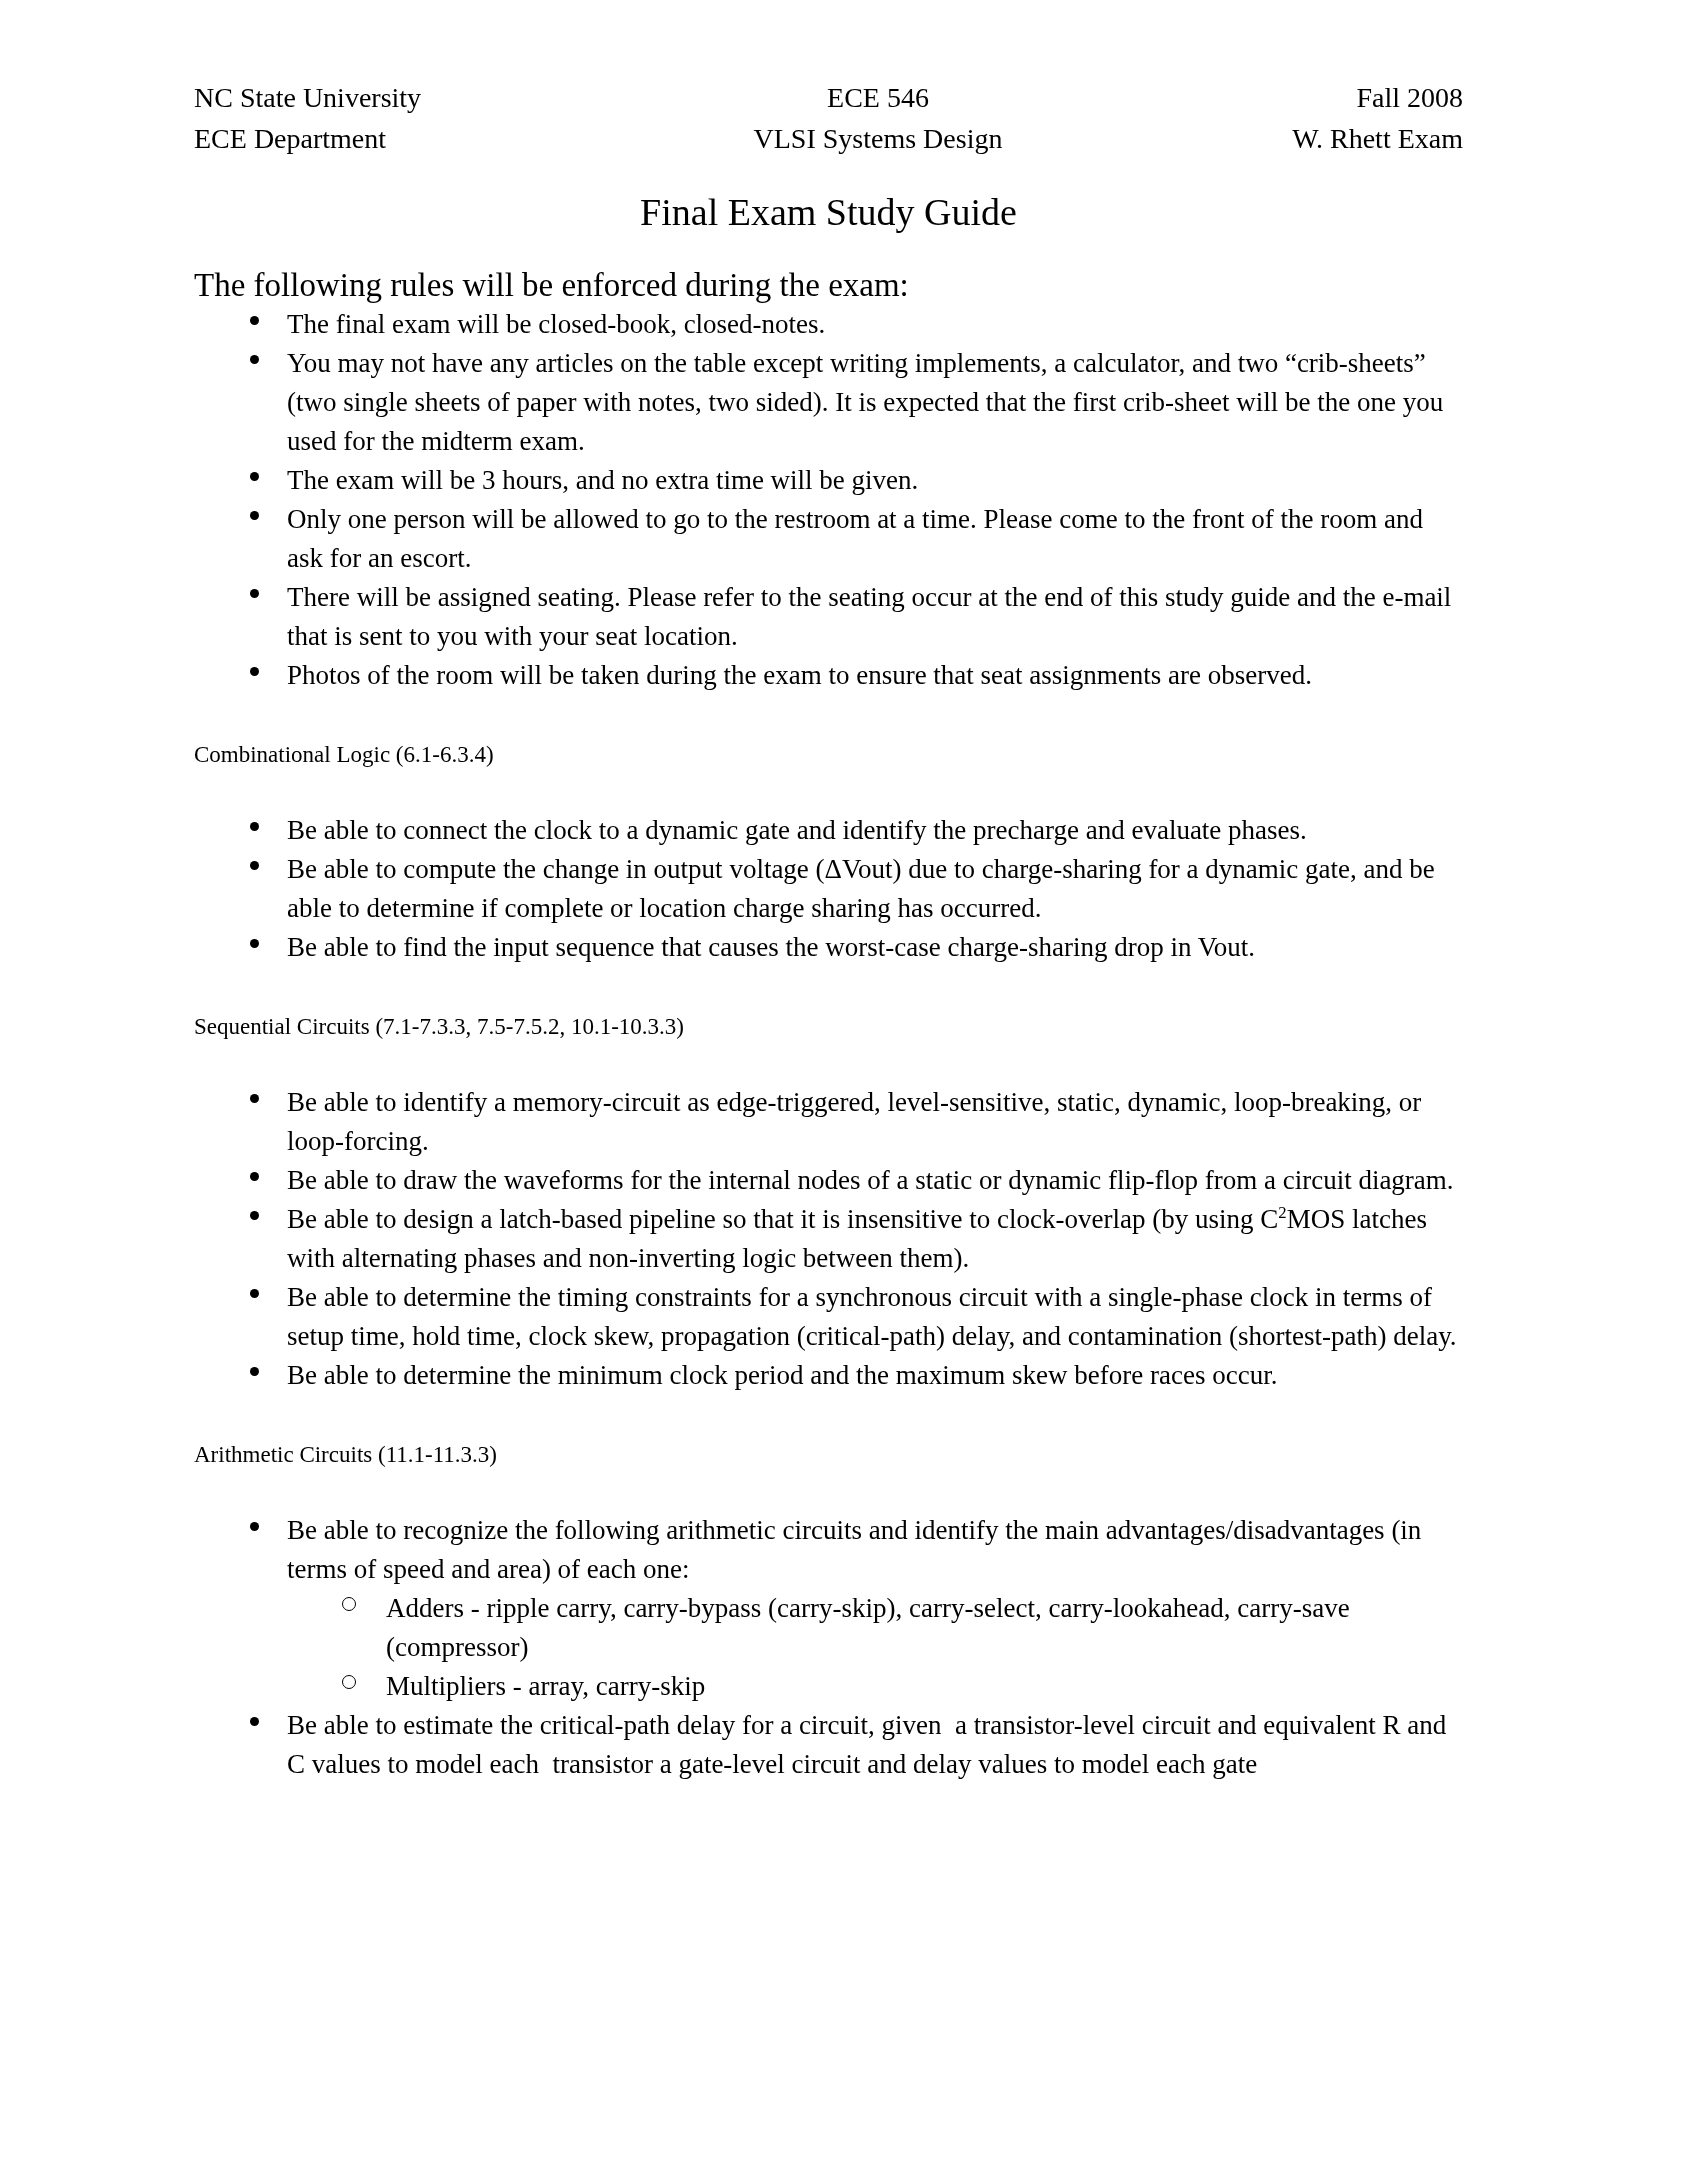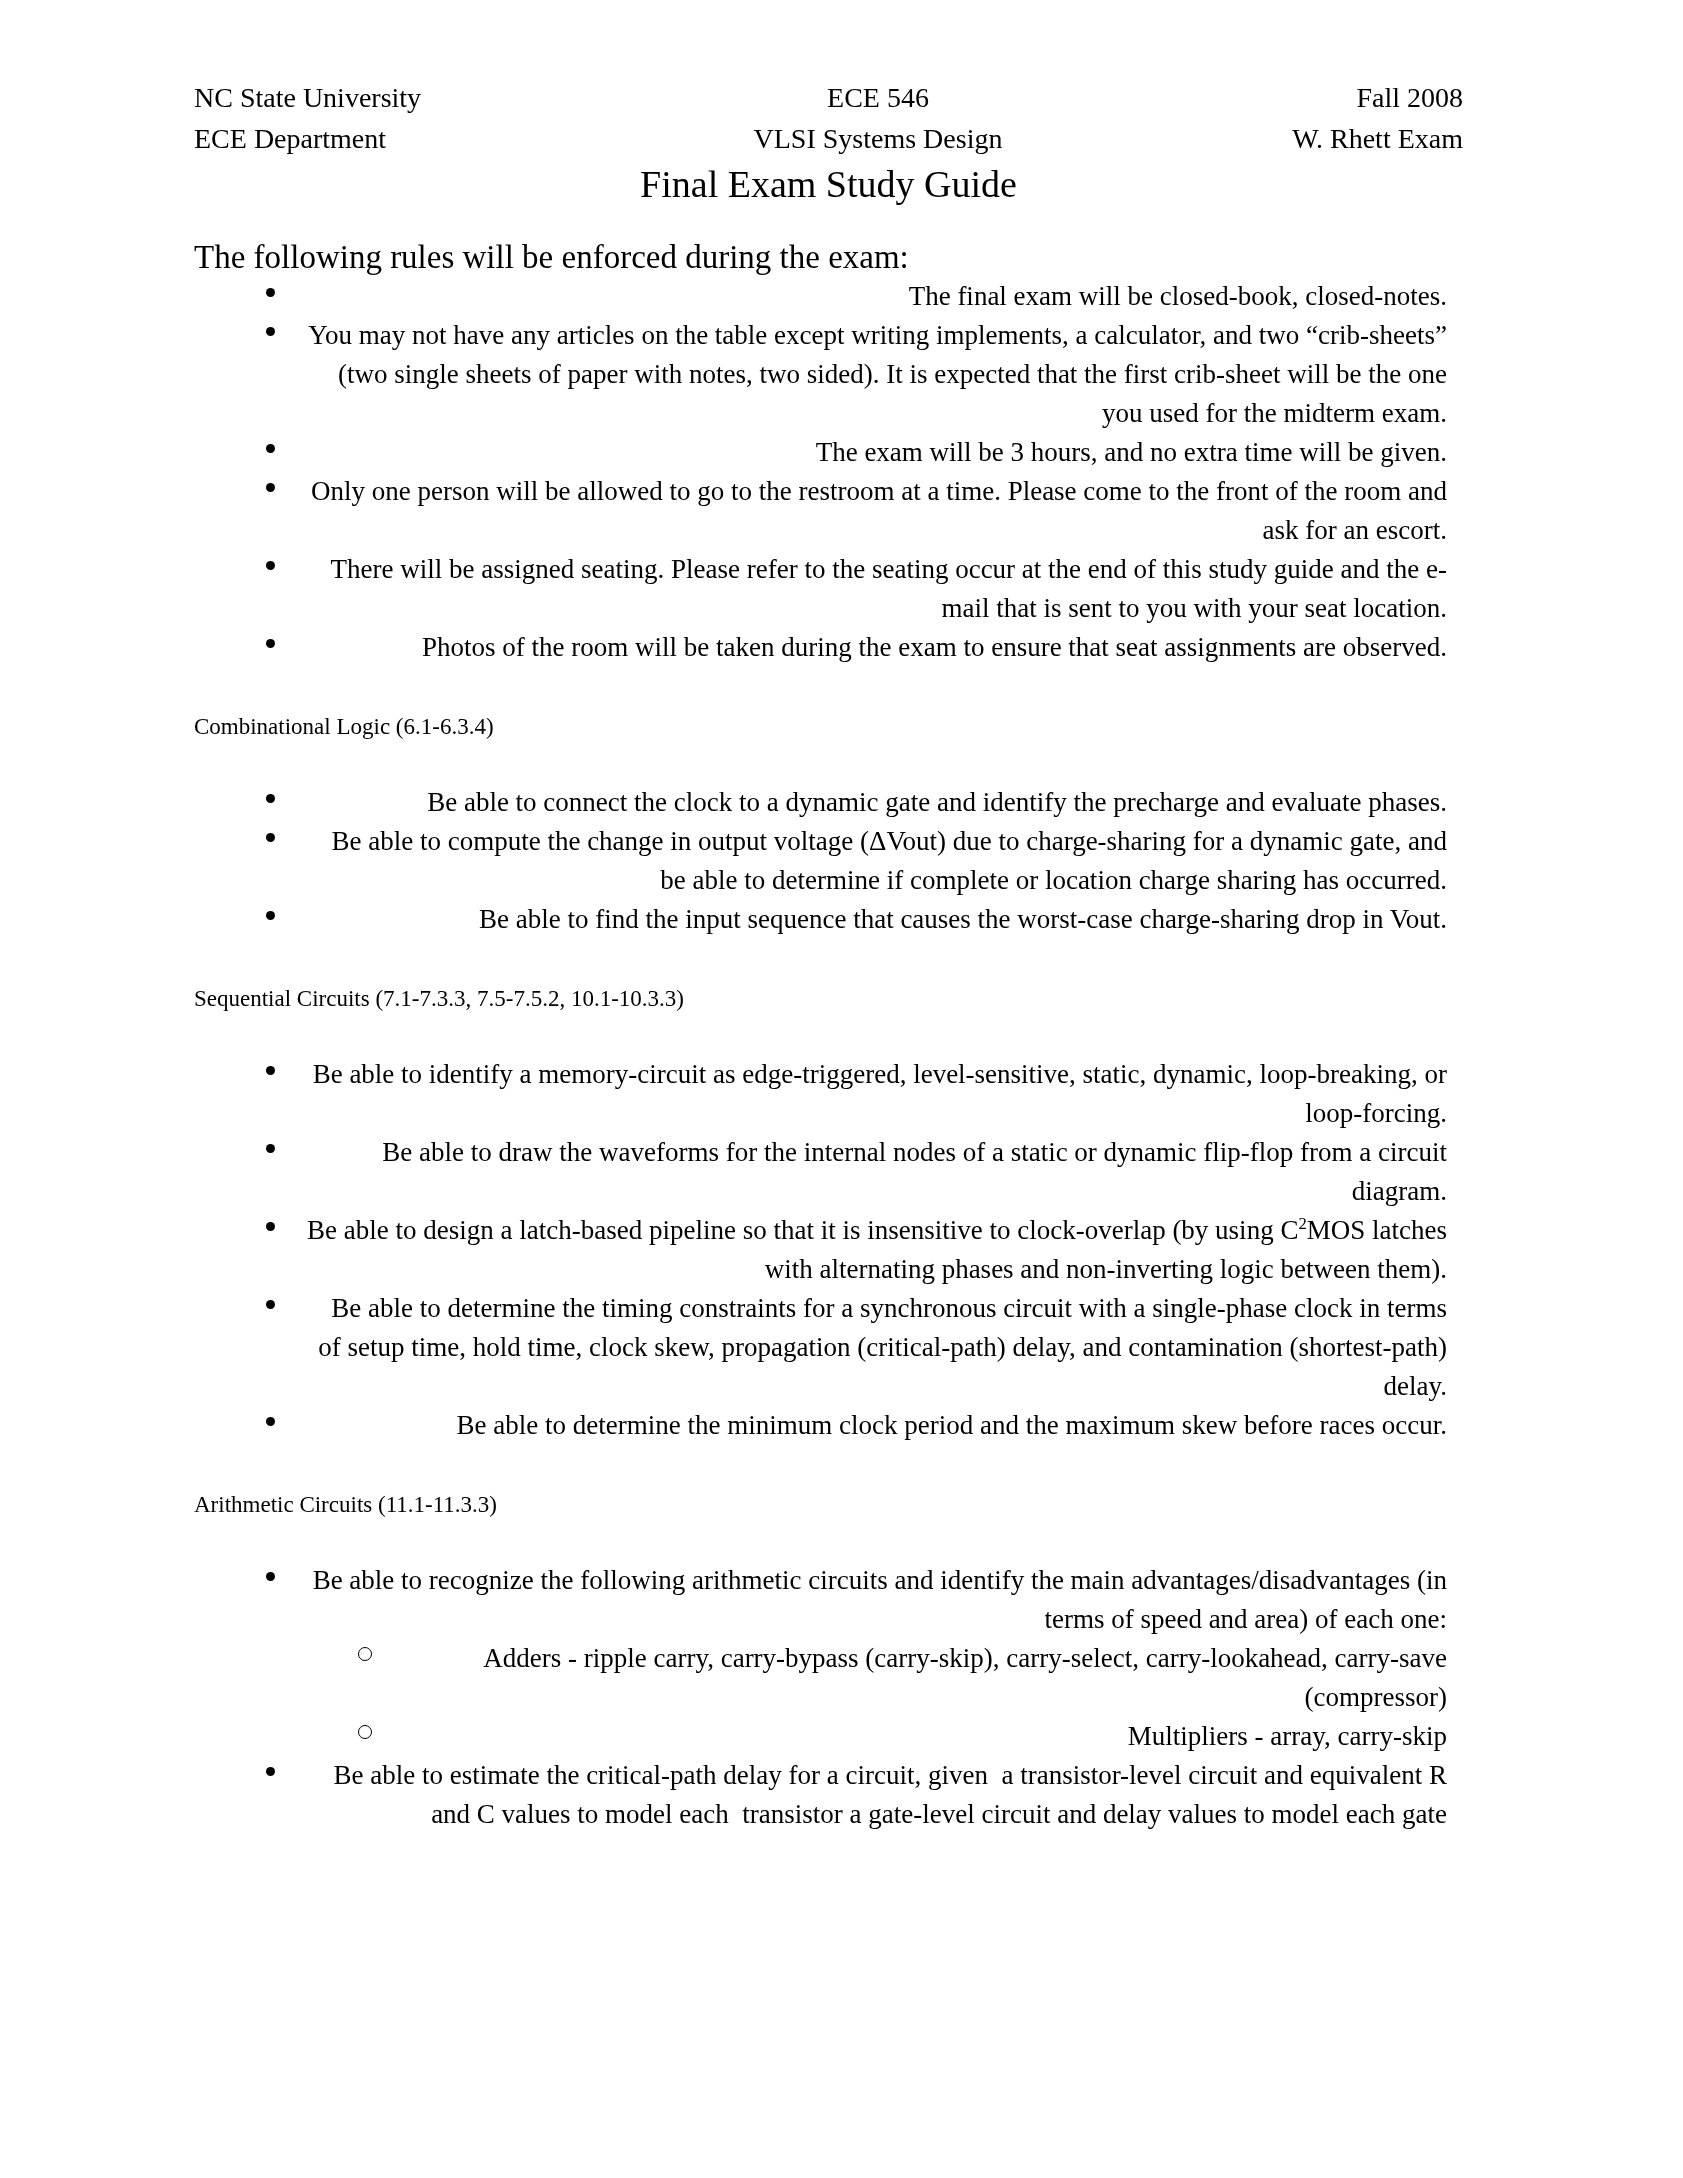--- a/index.html
+++ b/index.html
@@ -42,41 +42,41 @@
   }
   .hdr-left   { width: 426px; text-align: left; }
   .hdr-center { flex: 1 1 auto; text-align: center; }
   .hdr-right  { width: 327px; text-align: right; }
 
   
   .doc-title {
     text-align: center;
     font-size: 38px;
     line-height: 50px;
+    margin-top: 28px;
     white-space: nowrap;
   }
 
   
   .intro {
     font-size: 33px;
     line-height: 40px;
     margin-top: 28px;
   }
 
   .section-head {
     font-size: 23px;
     line-height: 40px;
     margin-top: 40px;
   }
 
   .bullet-list {
     list-style: none;
-    margin: 16px;
+    margin: 0;
     padding: 0;
-    text-align: right;
   }
   .bullet-list.tight { margin-top: 0px; }
   .bullet-list.spaced { margin-top: 36px; }
 
   .bullet {
     position: relative;
     padding-left: 93px;
     font-size: 27px;
     line-height: 39px;
     margin: 0;

